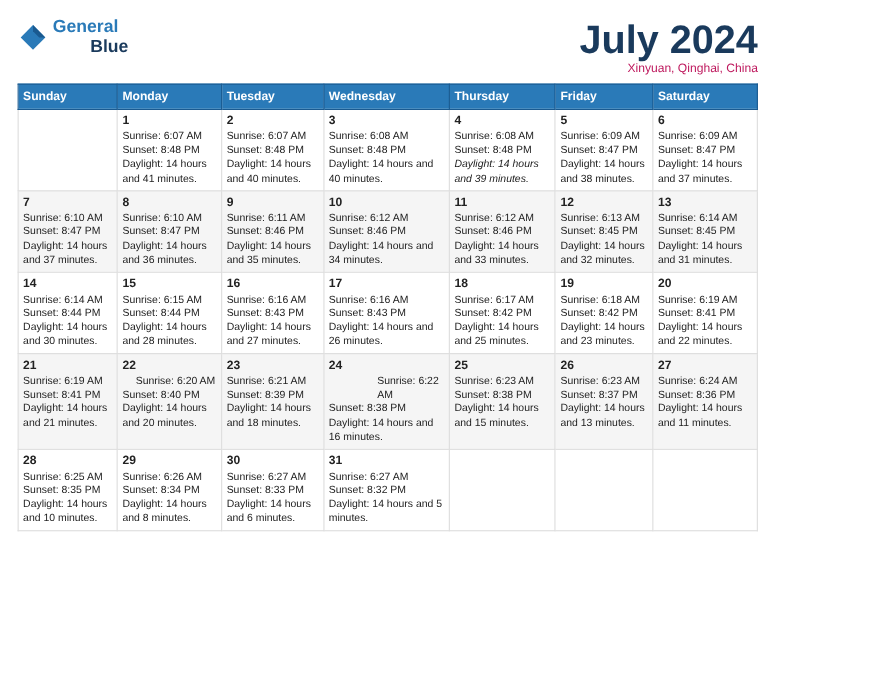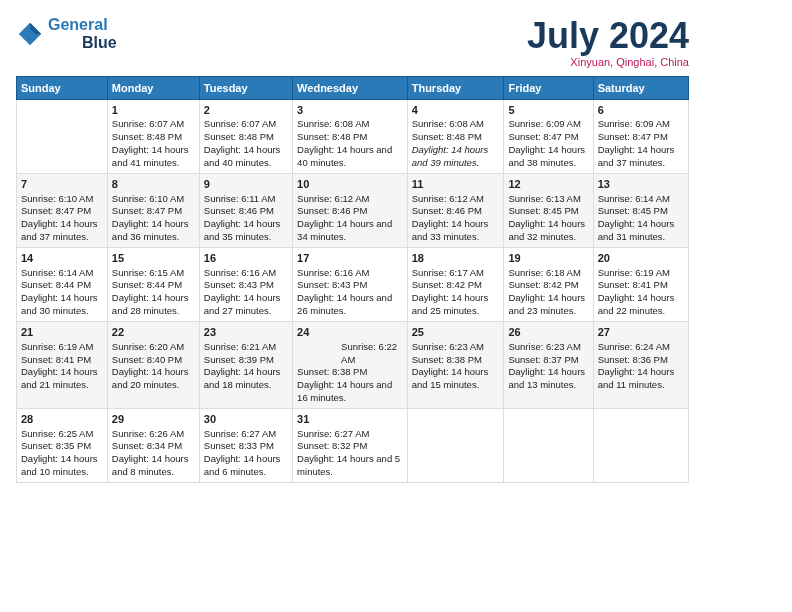--- a/index.html
+++ b/index.html
@@ -247,21 +247,21 @@
         </tr>
         <tr>
           <td>
             <span class="day-num">21</span>
             <span style="display: block;">Sunrise: 6:19 AM</span>
             <span style="display: block;">Sunset: 8:41 PM</span>
             <span style="display: block;">Daylight: 14 hours and 21 minutes.</span>
           </td>
           <td>
             <span class="day-num">22</span>
-            <span style="display: block;">Sunrise: 6:20 AM</span>
+            <span style="display: block; margin-left: 12px;">Sunrise: 6:20 AM</span>
             <span style="display: block;">Sunset: 8:40 PM</span>
             <span style="display: block;">Daylight: 14 hours and 20 minutes.</span>
           </td>
           <td>
             <span class="day-num">23</span>
             <span style="display: block;">Sunrise: 6:21 AM</span>
             <span style="display: block;">Sunset: 8:39 PM</span>
             <span style="display: block;">Daylight: 14 hours and 18 minutes.</span>
           </td>
           <td>

